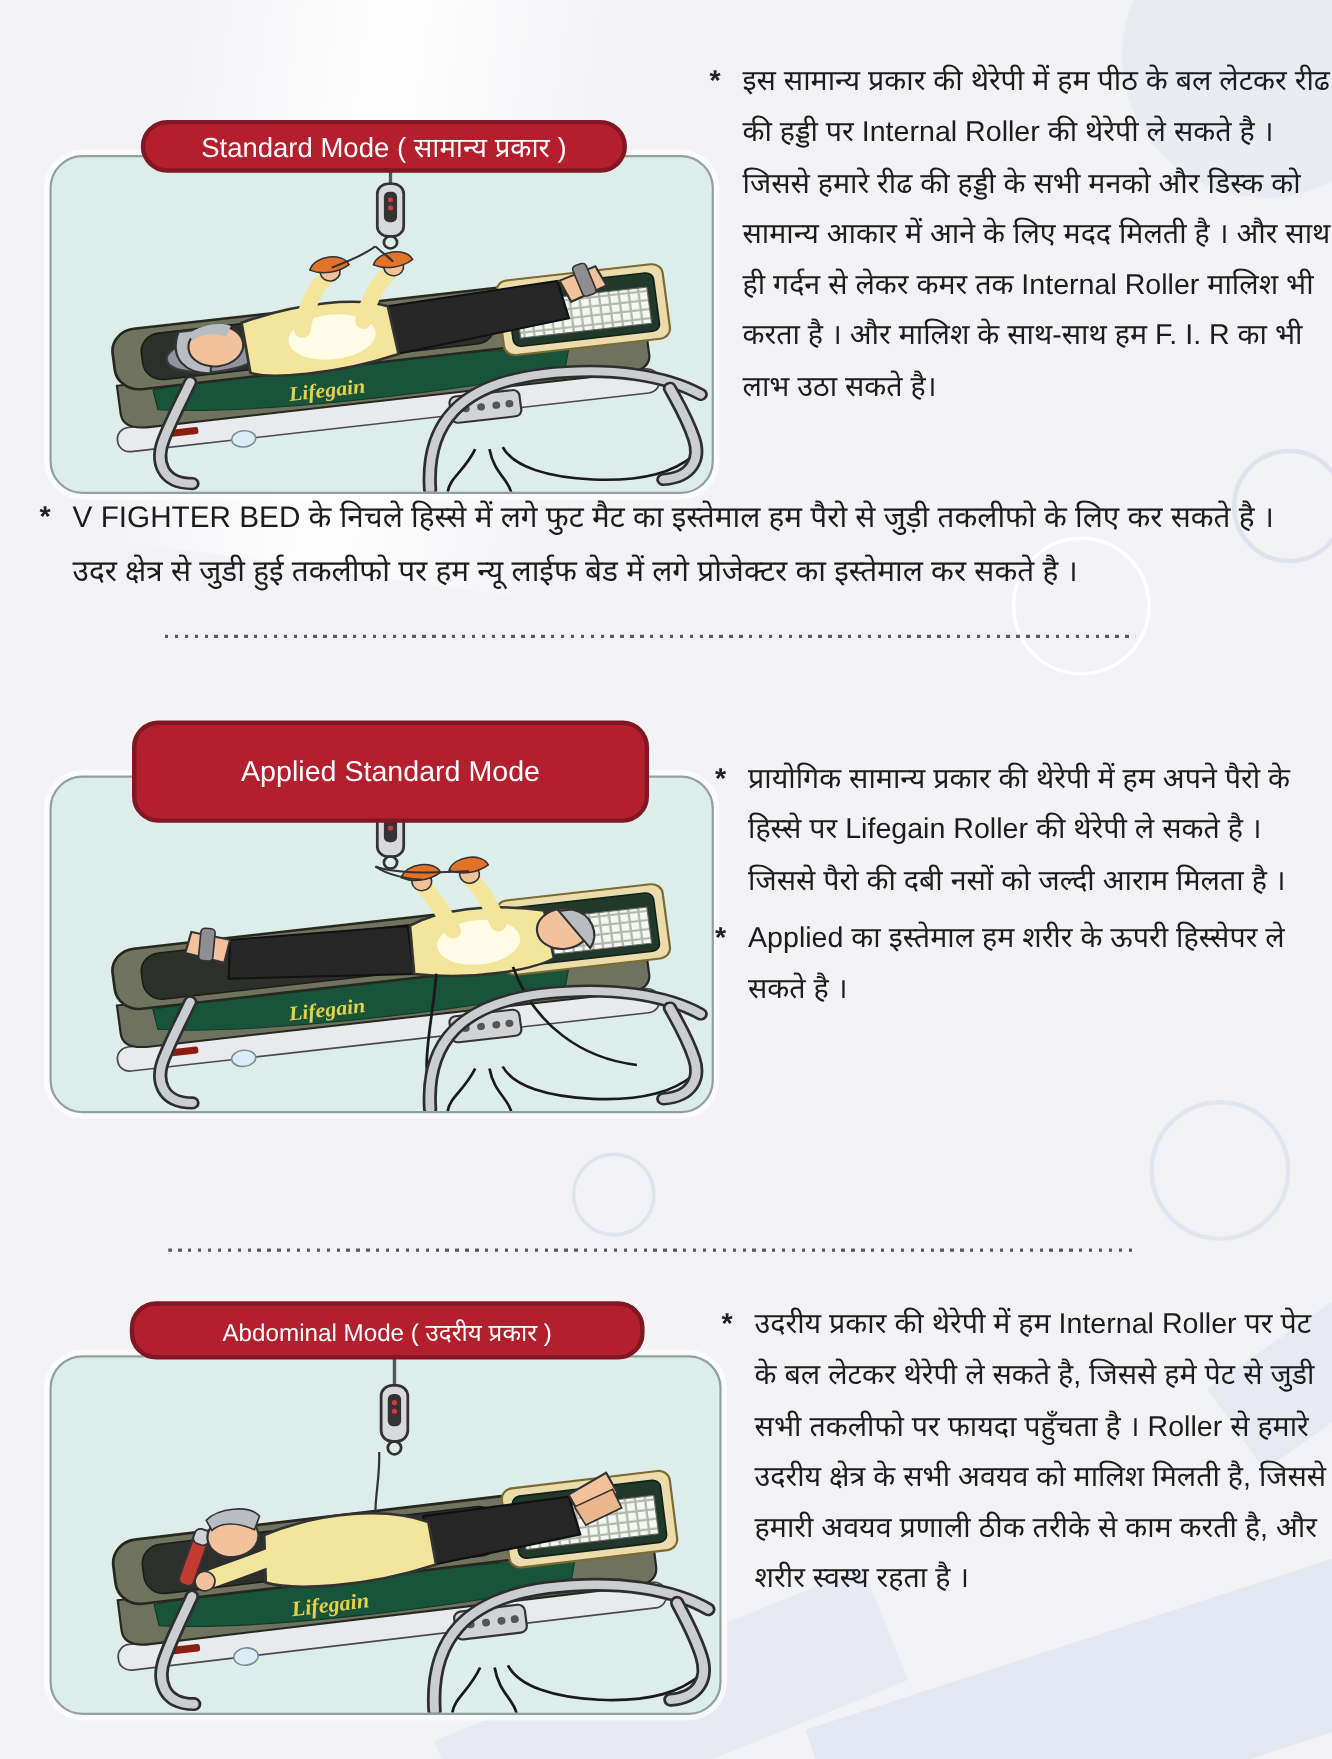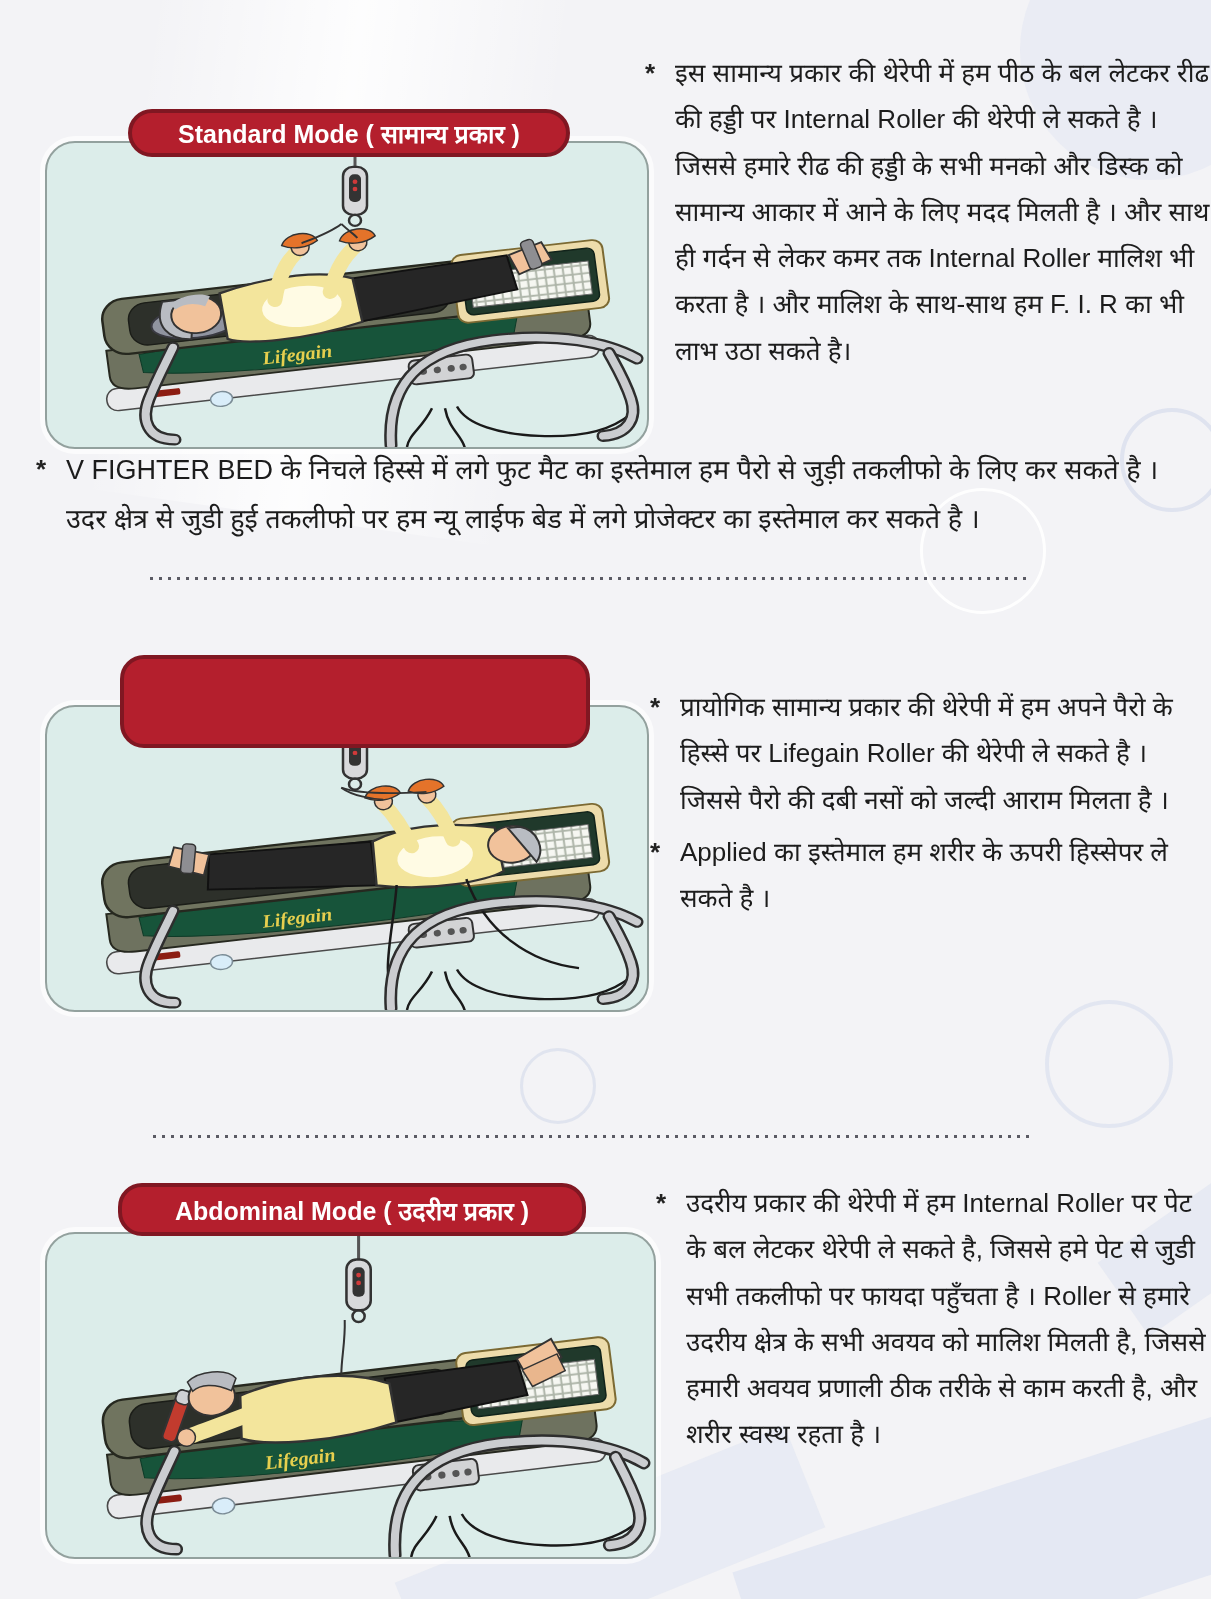--- a/index.html
+++ b/index.html
@@ -34,26 +34,26 @@
     box-shadow:0 0 0 5px rgba(255,255,255,.65);overflow:hidden;z-index:1;
   }
   .p1{left:45px;top:141px;width:600px;height:304px;}
   .p2{left:45px;top:705px;width:600px;height:303px;}
   .p3{left:45px;top:1232px;width:607px;height:323px;}
   .scene{width:100%;height:100%;display:block;}
 
   
   .badge{
     position:absolute;z-index:3;background:#b41f2d;border:4px solid #801722;border-radius:24px;
-    color:#ffffff;font-weight:bold;text-align:center;display:flex;flex-direction:column;
+    color:#ffffff;font-weight:normal;text-align:center;display:flex;flex-direction:column;
     justify-content:center;box-sizing:border-box;
   }
   .b1{left:128px;top:109px;width:442px;height:48px;font-size:25px;}
   .b2{left:120px;top:655px;width:470px;height:93px;font-size:26px;line-height:1.45;}
-  .b3{left:118px;top:1183px;width:468px;height:53px;font-size:25px;}
+  .b3{left:118px;top:1183px;width:468px;height:53px;font-size:22px;}
 
   
   .tblock{position:absolute;font-size:26px;line-height:1.78;color:#1c1c1c;z-index:2;}
   .t1{left:645px;top:50px;width:566px;}
   .t2{left:650px;top:684px;width:561px;}
   .t3{left:656px;top:1180px;width:555px;}
   .note{left:36px;top:446px;width:1160px;font-size:27px;line-height:1.82;}
   .bullet{display:flex;gap:10px;}
   .bullet .mark{flex:0 0 20px;font-weight:bold;font-size:26px;color:#222;}
   .bullet + .bullet{margin-top:6px;}
@@ -223,20 +223,21 @@
 <div class="tblock note">
   <div class="bullet">
     <span class="mark">*</span>
     <span>V FIGHTER BED के निचले हिस्से में लगे फुट मैट का इस्तेमाल हम पैरो से जुड़ी तकलीफो के लिए कर सकते है ।  उदर क्षेत्र से जुडी हुई तकलीफो पर हम न्यू लाईफ बेड में लगे प्रोजेक्टर का इस्तेमाल कर सकते है ।</span>
   </div>
 </div>
 
 <div class="dotsep sep1"></div>
 
 <div class="badge b2">
+  <div>Applied Standard Mode</div>
 </div>
 <div class="panel p2">
   <svg class="scene" viewBox="0 0 600 330" preserveAspectRatio="none">
     <use href="#scene-applied"></use>
   </svg>
 </div>
 <div class="tblock t2">
   <div class="bullet">
     <span class="mark">*</span>
     <span>प्रायोगिक सामान्य प्रकार की थेरेपी में हम अपने पैरो के हिस्से पर Lifegain Roller की थेरेपी ले सकते है । जिससे पैरो की दबी नसों को जल्दी आराम मिलता है ।</span>

